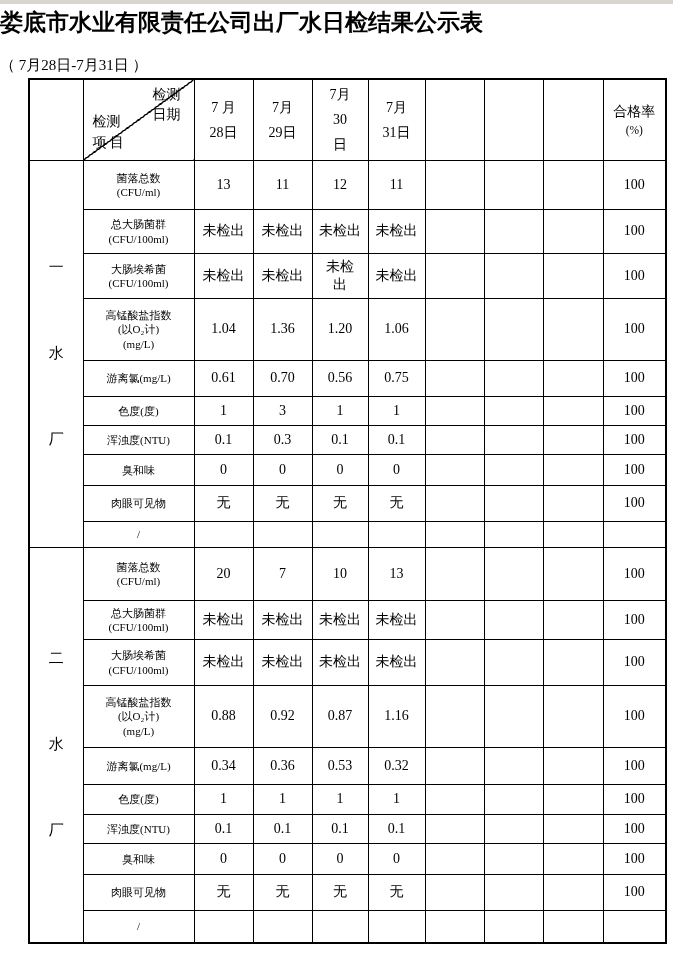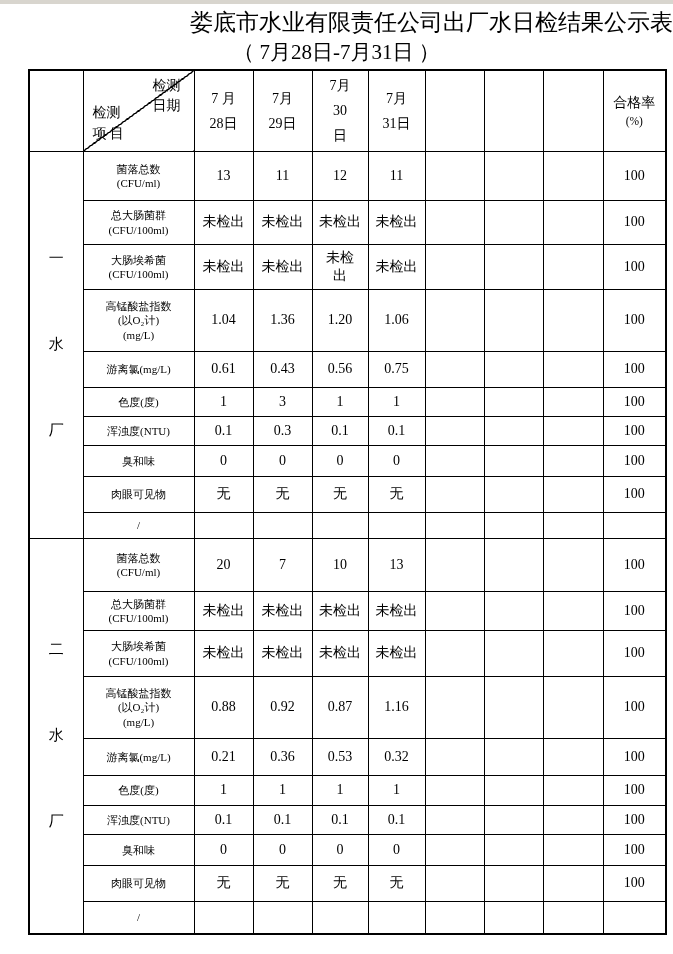--- a/index.html
+++ b/index.html
@@ -5,25 +5,25 @@
   * { box-sizing: border-box; }
   html, body { margin: 0; padding: 0; }
   body {
     width: 673px; height: 954px;
     background: #ffffff; color: #000000;
     font-family: "Liberation Serif", "DejaVu Serif", serif;
     overflow: hidden;
   }
   .top-strip { width: 673px; height: 4px; background: #d8d5ce; }
   .title {
-    margin: 4px 0 0 0; text-align: right;
+    margin: 4px 0 0 0; text-align: left;
     font-family: "Liberation Sans", "DejaVu Sans", sans-serif;
-    font-weight: normal; font-size: 23px; line-height: 1.25;
-  }
-  .subtitle { text-align: center; font-size: 21px; margin-top: 1px; }
+    font-weight: bold; font-size: 23px; line-height: 1.25;
+  }
+  .subtitle { font-size: 15px; margin-top: 19px; }
   table.grid {
     border-collapse: collapse; table-layout: fixed;
     margin: 3px 0 0 28px;
     border: 2px solid #000;
   }
   td {
     border: 1px solid #000; padding: 0 1px;
     text-align: center; vertical-align: middle;
     font-size: 14px; line-height: 1.3;
     white-space: pre-line; overflow: hidden;
@@ -144,21 +144,21 @@
     <td class="value-cell">1.20</td>
     <td class="value-cell">1.06</td>
     <td></td>
     <td></td>
     <td></td>
     <td class="rate-cell">100</td>
   </tr>
   <tr style="height:36px">
     <td class="item-cell">游离氯(mg/L)</td>
     <td class="value-cell">0.61</td>
-    <td class="value-cell">0.43</td>
+    <td class="value-cell">0.70</td>
     <td class="value-cell">0.56</td>
     <td class="value-cell">0.75</td>
     <td></td>
     <td></td>
     <td></td>
     <td class="rate-cell">100</td>
   </tr>
   <tr style="height:29px">
     <td class="item-cell">色度(度)</td>
     <td class="value-cell">1</td>
@@ -264,21 +264,21 @@
     <td class="value-cell">0.92</td>
     <td class="value-cell">0.87</td>
     <td class="value-cell">1.16</td>
     <td></td>
     <td></td>
     <td></td>
     <td class="rate-cell">100</td>
   </tr>
   <tr style="height:37px">
     <td class="item-cell">游离氯(mg/L)</td>
-    <td class="value-cell">0.21</td>
+    <td class="value-cell">0.34</td>
     <td class="value-cell">0.36</td>
     <td class="value-cell">0.53</td>
     <td class="value-cell">0.32</td>
     <td></td>
     <td></td>
     <td></td>
     <td class="rate-cell">100</td>
   </tr>
   <tr style="height:30px">
     <td class="item-cell">色度(度)</td>

